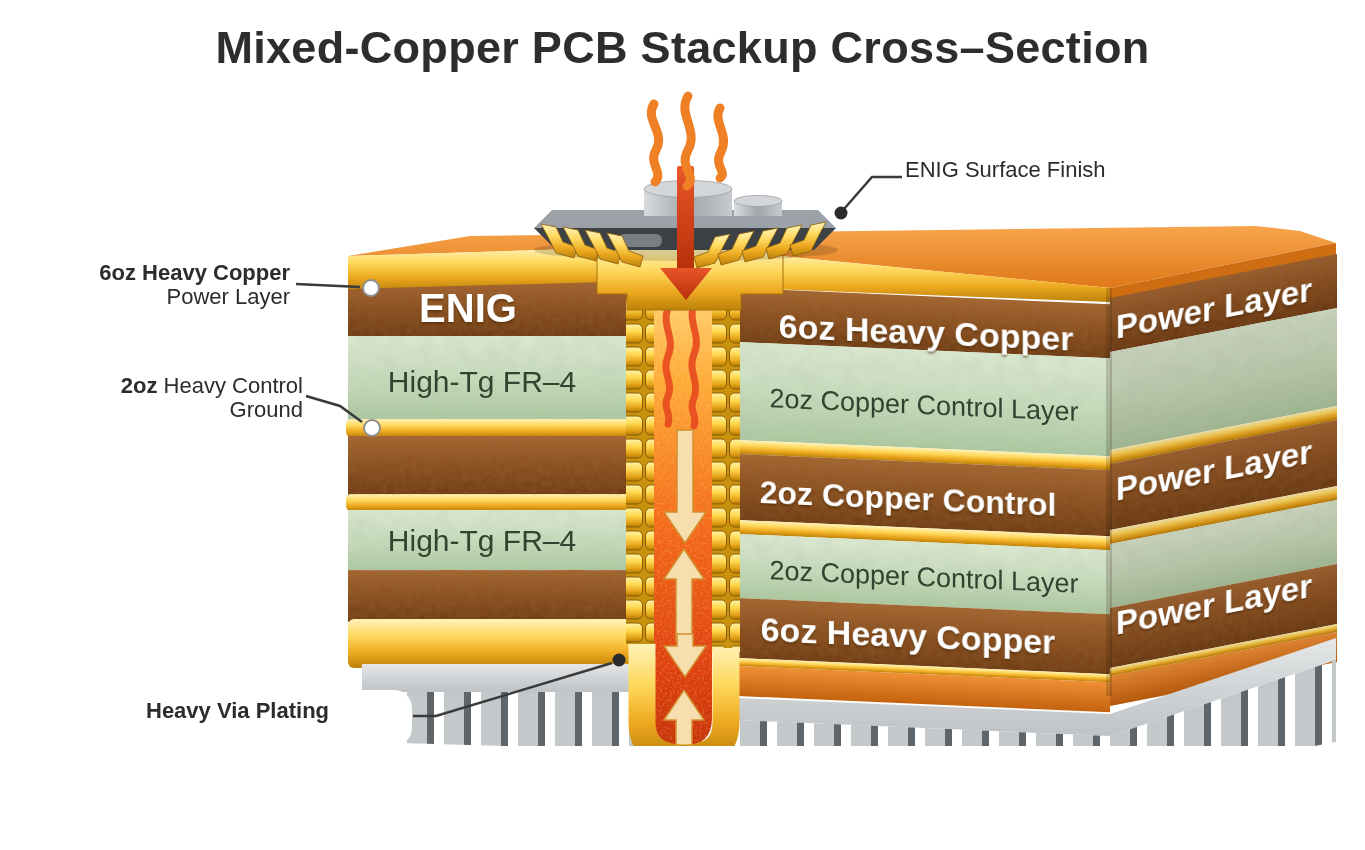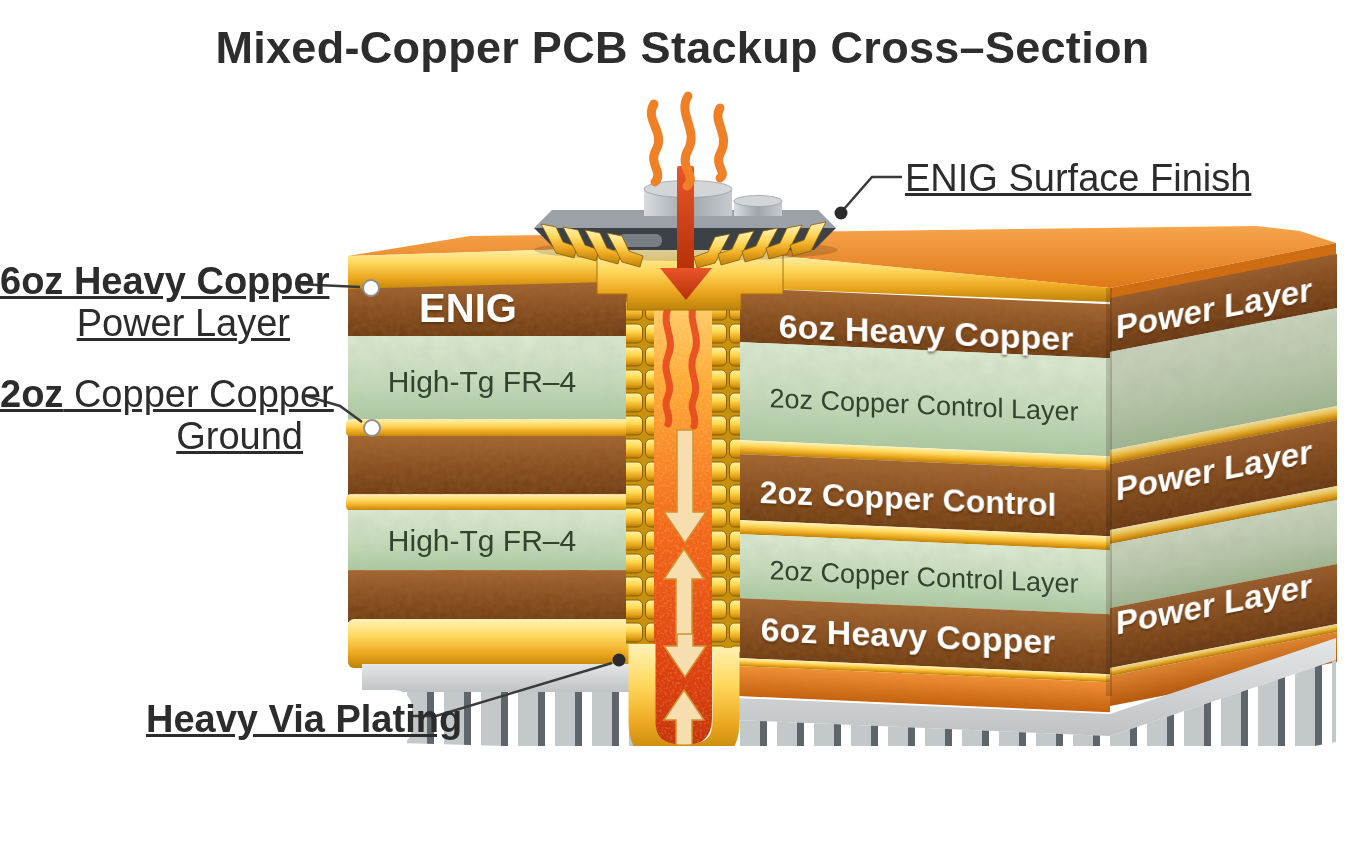--- a/index.html
+++ b/index.html
@@ -1,21 +1,21 @@
 <!DOCTYPE html>
 <html><head>
 <meta charset="utf-8">
 <style>
   html,body{margin:0;padding:0;background:#fff;}
   .stage{position:relative;width:1365px;height:746px;background:#ffffff;overflow:hidden;
          font-family:"Liberation Sans",sans-serif;}
   .title{position:absolute;top:22px;left:0;right:0;margin:0;text-align:center;
          font-size:45px;font-weight:700;color:#2d2d2d;letter-spacing:.3px;}
   svg.scene{position:absolute;left:0;top:0;}
-  .callout{position:absolute;color:#2c2c2c;font-size:38px;line-height:1.1;white-space:nowrap;text-decoration:underline;}
+  .callout{position:absolute;color:#2c2c2c;font-size:22px;line-height:1.1;white-space:nowrap;}
   .callout .b{font-weight:700;}
   .r{text-align:right;}
   #c1{top:261px;left:0;width:290px;}
   #c2{top:374px;left:0;width:303px;}
   #c3{top:158px;left:905px;}
   #c4{top:699px;left:146px;font-weight:700;}
   #c5{top:798px;left:404px;}
   text{font-family:"Liberation Sans",sans-serif;}
   .face-text{filter:drop-shadow(0 2px 1px rgba(70,35,0,.55));}
   .dk-text{fill:#31442f;}
@@ -265,20 +265,20 @@
     <circle cx="841" cy="213" r="6.5" fill="#2b2b2b"></circle>
     <circle cx="619" cy="660" r="6.5" fill="#2b2b2b"></circle>
     <path transform="translate(634,774) rotate(38)" d="M0,-10 L8,7 L-8,7 Z" fill="#2b2b2b"></path>
   </svg>
 
   <div id="c1" class="callout r">
     <div class="b">6oz Heavy Copper</div>
     <div>Power Layer</div>
   </div>
   <div id="c2" class="callout r">
-    <div><span class="b">2oz</span><span> Copper Copper</span></div>
+    <div><span class="b">2oz</span><span> Heavy Control</span></div>
     <div>Ground</div>
   </div>
   <div id="c3" class="callout">ENIG Surface Finish</div>
   <div id="c5" class="callout">Ground Via</div>
   <div id="c4" class="callout">Heavy Via Plating</div>
 
 </div>
 
 </body></html>

